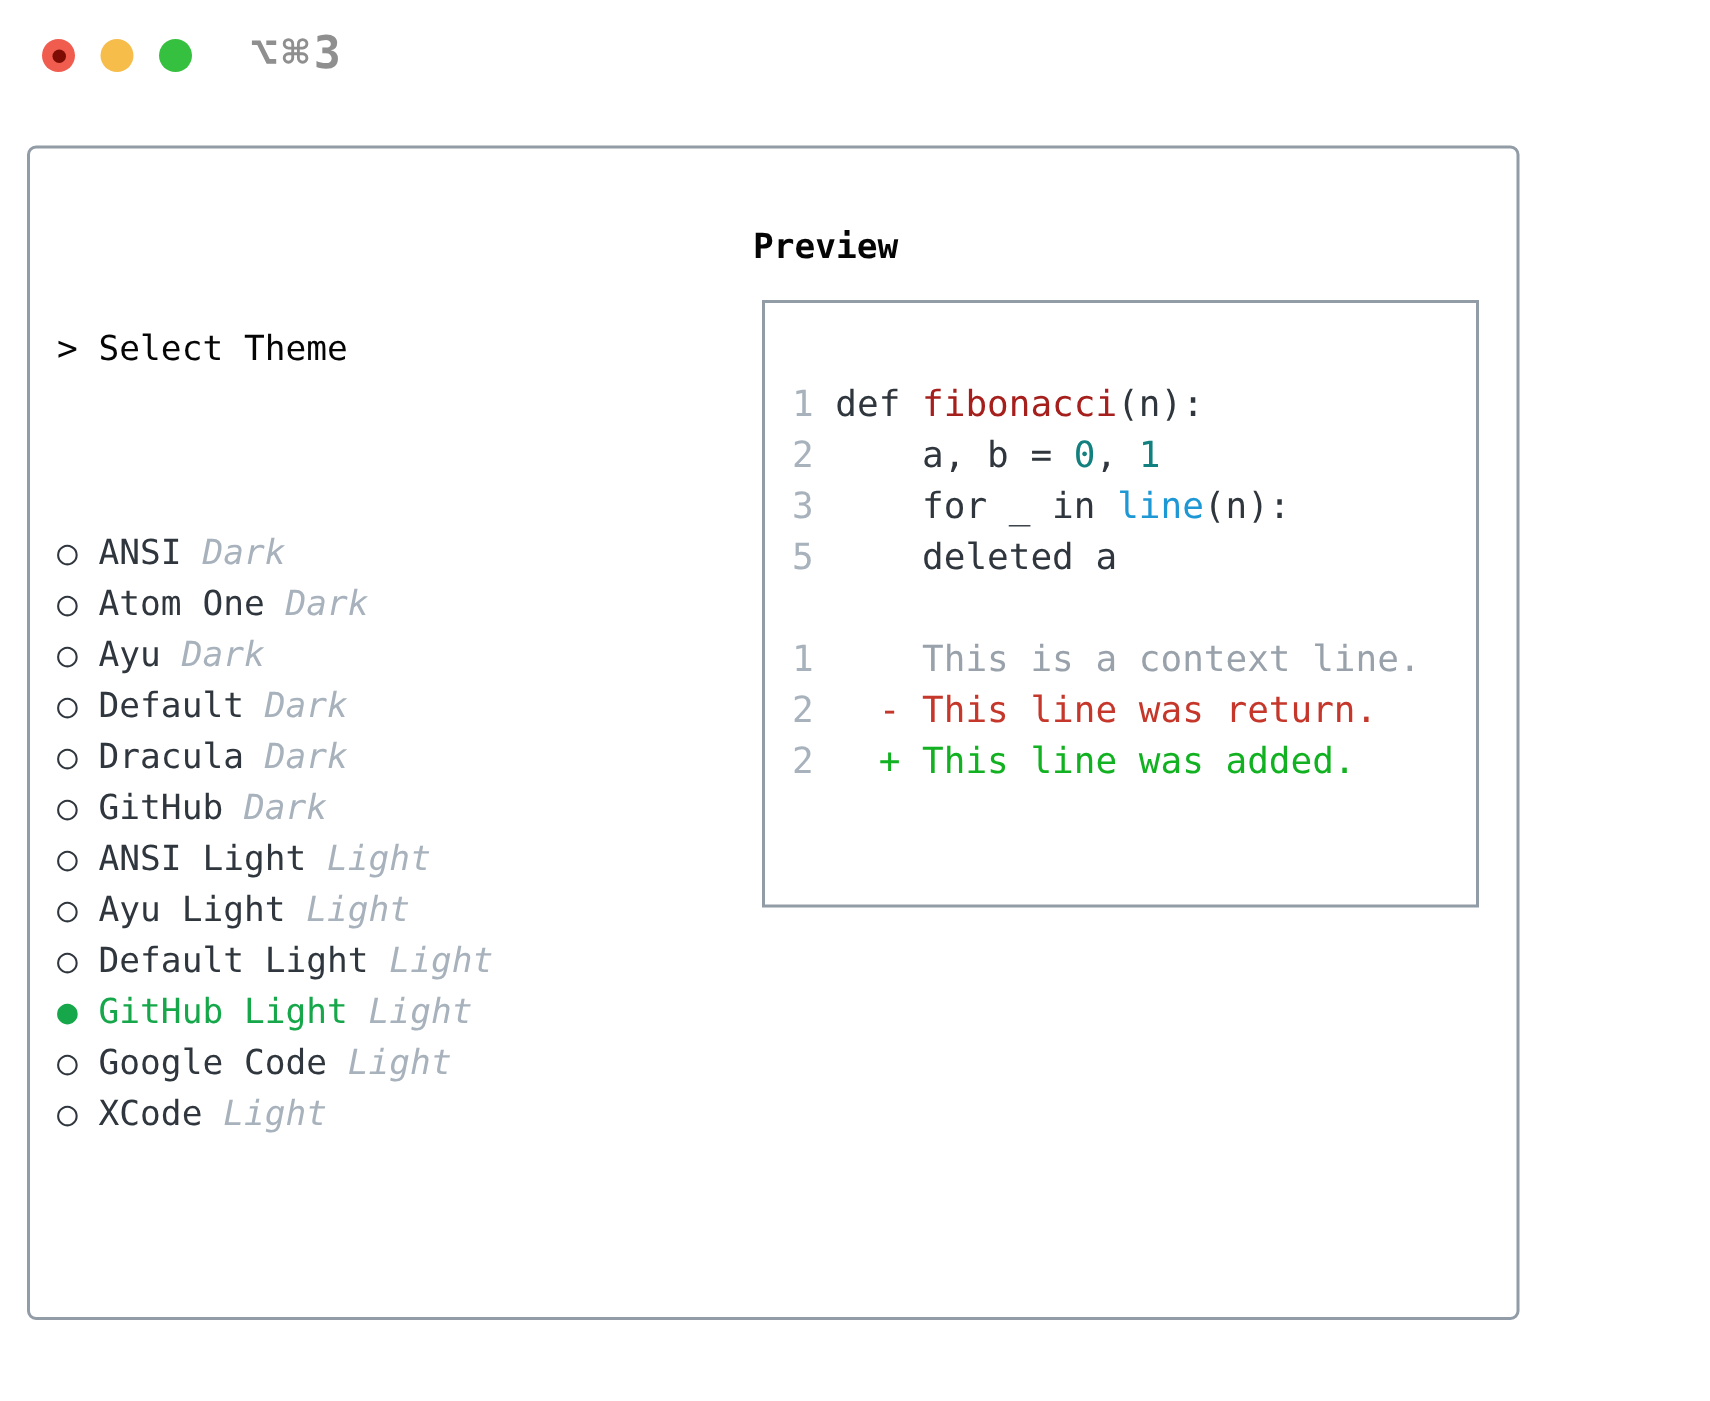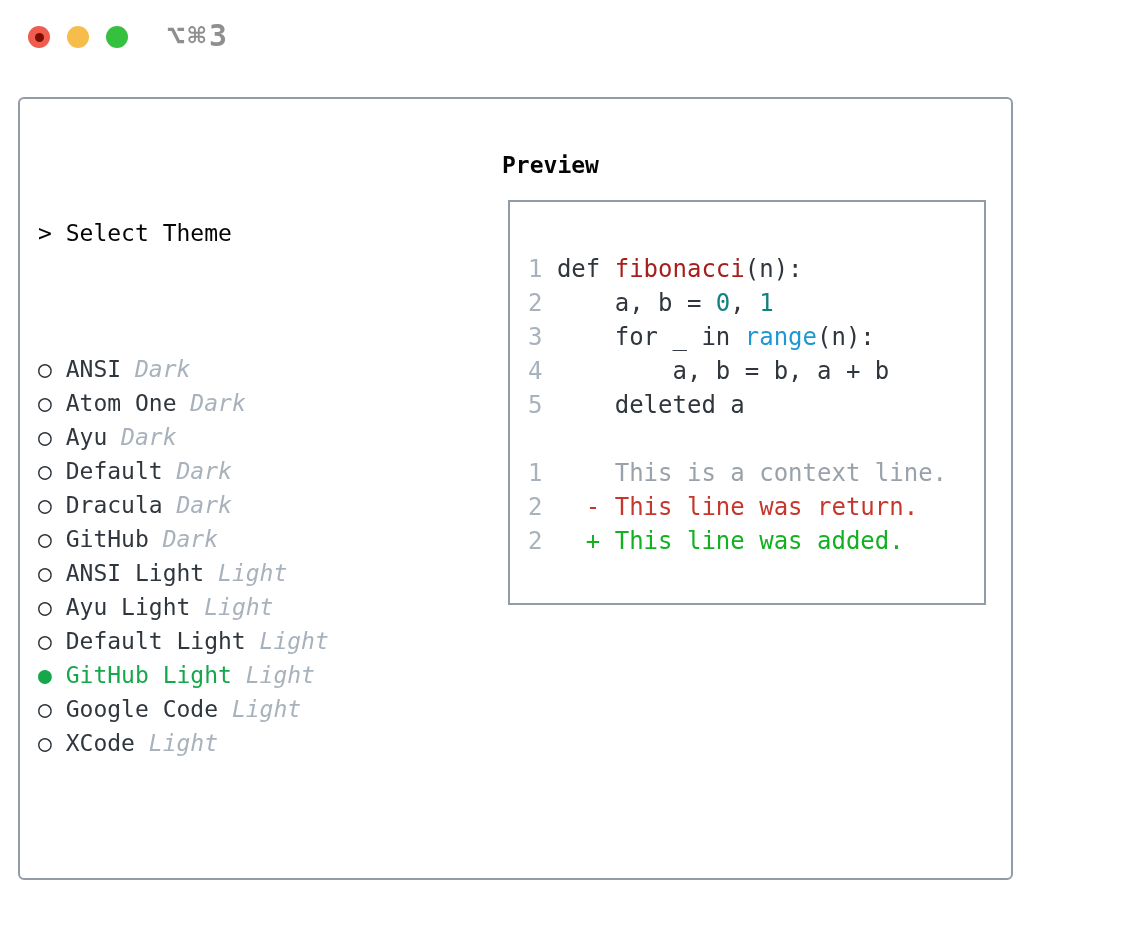--- a/index.html
+++ b/index.html
@@ -90,22 +90,21 @@
     
     
   </div>
 
   <div class="preview-label">Preview</div>
 
   <div class="preview-box">
     <div id="code-block">
         <div class="crow"><span class="lnum">1 </span><span class="seg-plain">def </span><span class="seg-func">fibonacci</span><span class="seg-plain">(n):</span></div>
         <div class="crow"><span class="lnum">2 </span><span class="seg-plain">    a, b = </span><span class="seg-number">0</span><span class="seg-plain">, </span><span class="seg-number">1</span></div>
-        <div class="crow"><span class="lnum">3 </span><span class="seg-plain">    for _ in </span><span class="seg-builtin">range</span><span class="seg-plain">(n):</span></div>
-        <div class="crow"><span class="lnum">4 </span><span class="seg-plain">        a, b = b, a + b</span></div>
+        <div class="crow"><span class="lnum">3 </span><span class="seg-plain">    for _ in </span><span class="seg-builtin">line</span><span class="seg-plain">(n):</span></div>
         <div class="crow"><span class="lnum">5 </span><span class="seg-plain">    deleted a</span></div>
         <div class="crow"> </div>
         <div class="crow"><span class="lnum">1 </span><span class="seg-context">    This is a context line.</span></div>
         <div class="crow"><span class="lnum">2 </span><span class="seg-plain">  </span><span class="seg-deleted">- This line was return.</span></div>
         <div class="crow"><span class="lnum">2 </span><span class="seg-plain">  </span><span class="seg-added">+ This line was added.</span></div>
       </div>
   </div>
 
 </div>
 

